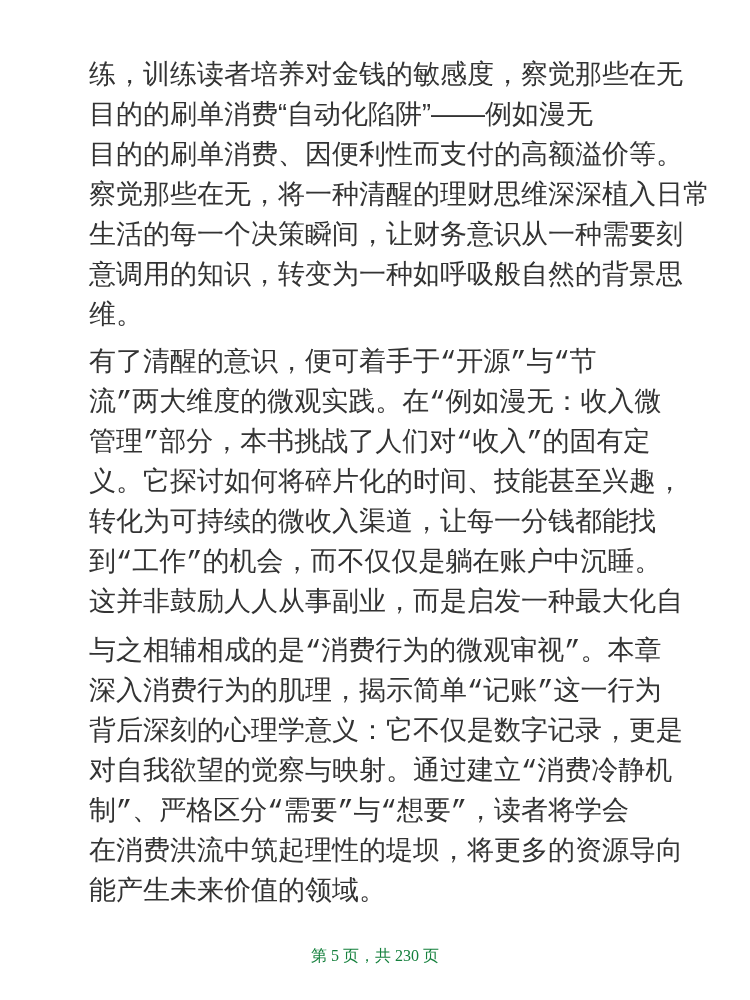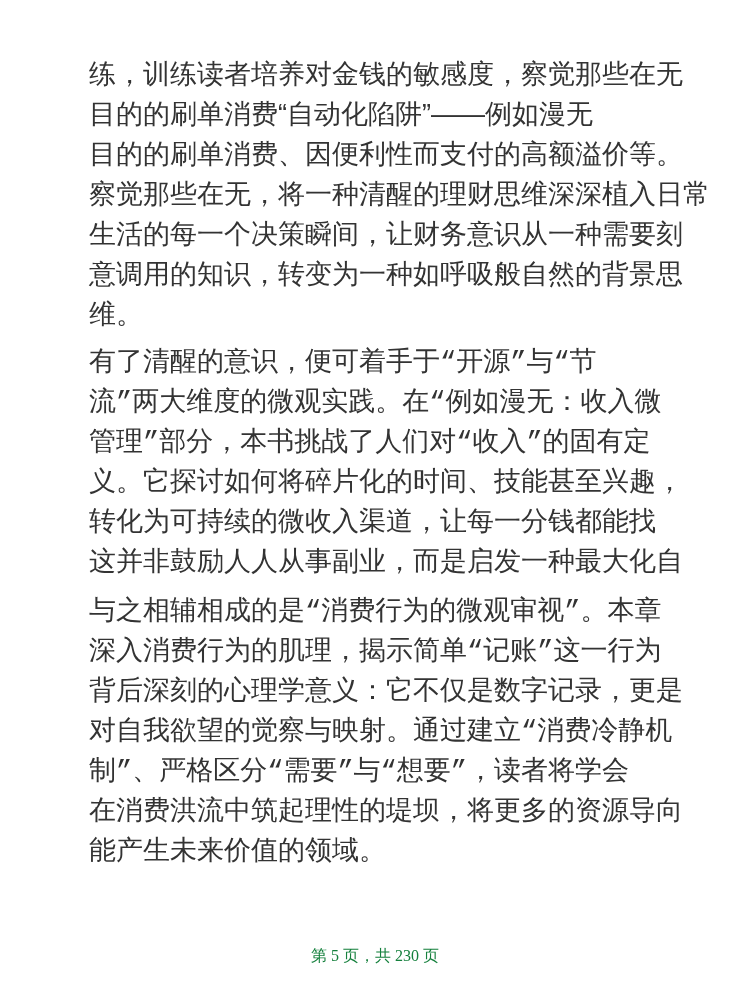--- a/index.html
+++ b/index.html
@@ -60,20 +60,21 @@
       <div class="line">意调用的知识，转变为一种如呼吸般自然的背景思</div>
       <div class="line">维。</div>
     </div>
 
     <div class="paragraph">
       <div class="line">有了清醒的意识，便可着手于“开源”与“节</div>
       <div class="line">流”两大维度的微观实践。在“例如漫无：收入微</div>
       <div class="line">管理”部分，本书挑战了人们对“收入”的固有定</div>
       <div class="line">义。它探讨如何将碎片化的时间、技能甚至兴趣，</div>
       <div class="line">转化为可持续的微收入渠道，让每一分钱都能找</div>
+      <div class="line">到“工作”的机会，而不仅仅是躺在账户中沉睡。</div>
       <div class="line">这并非鼓励人人从事副业，而是启发一种最大化自</div>
     </div>
 
     <div class="paragraph">
       <div class="line">与之相辅相成的是“消费行为的微观审视”。本章</div>
       <div class="line">深入消费行为的肌理，揭示简单“记账”这一行为</div>
       <div class="line">背后深刻的心理学意义：它不仅是数字记录，更是</div>
       <div class="line">对自我欲望的觉察与映射。通过建立“消费冷静机</div>
       <div class="line">制”、严格区分“需要”与“想要”，读者将学会</div>
       <div class="line">在消费洪流中筑起理性的堤坝，将更多的资源导向</div>

